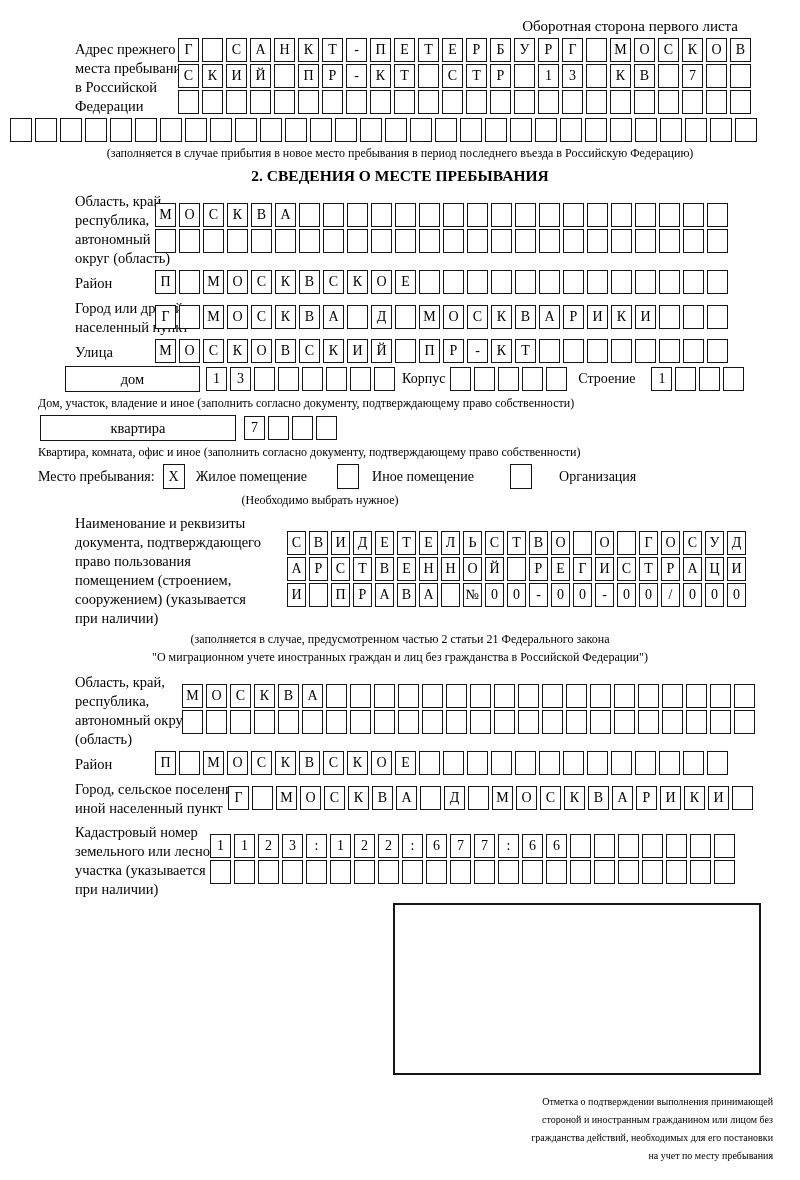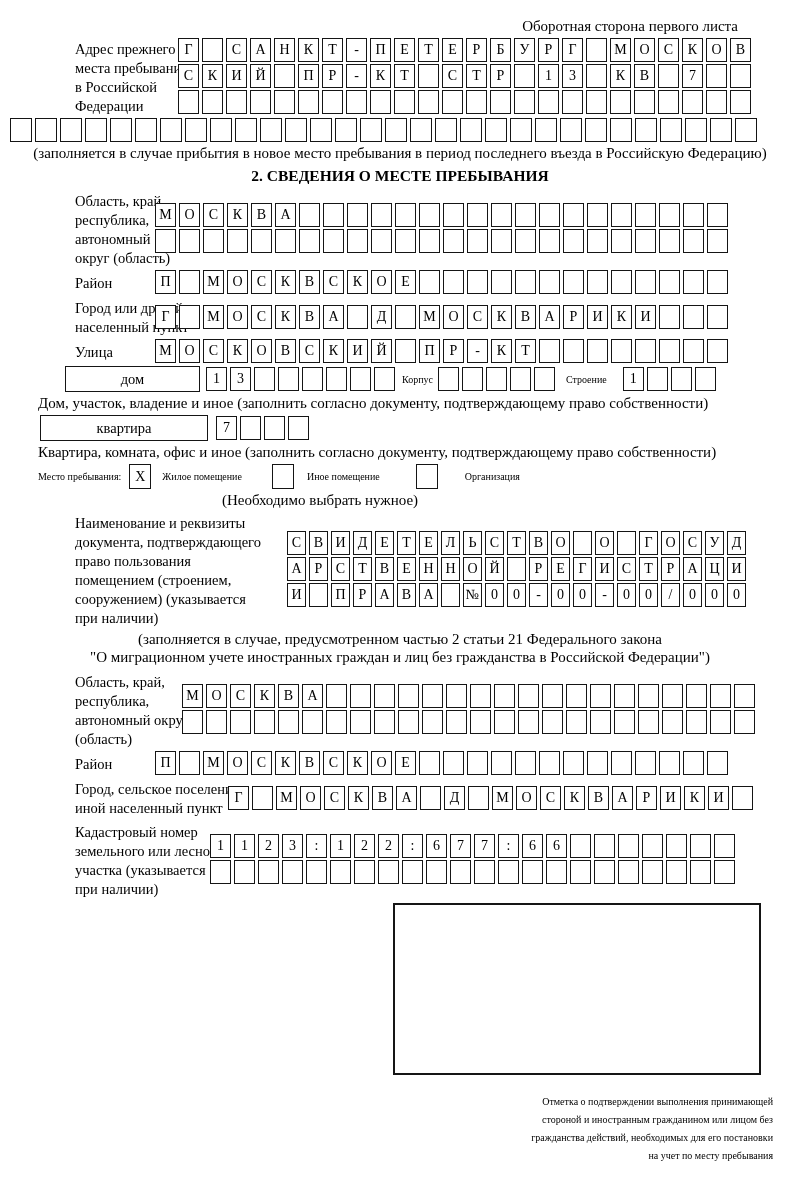--- a/index.html
+++ b/index.html
@@ -25,32 +25,32 @@
   .cellrow { margin-bottom:2px; }
 
   .frow { display:flex; align-items:center; margin-bottom:2px;font-family:Liberation Serif, serif; }
   .flabel {
     font-size:14.5px; line-height:19px; padding-top:3px;
     white-space:nowrap; flex:0 0 auto;
   }
   .pl65 { padding-left:65px; }
   .lw103 { width:103px; } .lw80 { width:80px; }
 
-  .note { font-size:15px; line-height:18px; }
+  .note { font-size:12px; line-height:18px; }
   .center { text-align:center; }
   .pl28 { padding-left:28px; }
 
   .sec-title { text-align:center; font-weight:bold; font-size:15.5px; margin:5px 0 4px 0; }
 
   .named-box {
     border:1.5px solid #151515; height:26px; display:flex;
     align-items:center; justify-content:center; font-size:14.5px; flex:0 0 auto;
   }
   .house-row, .apt-row, .place-row { display:flex; align-items:center; margin:3px 0 2px 0; }
-  .inline-label { font-size:10px; white-space:nowrap; }
+  .inline-label { font-size:14px; white-space:nowrap; }
 
   .check-cell { width:22px; height:25px; }
 
   .stamp-wrap { margin-left:383px; margin-top:4px; width:380px; }
   .stamp-box { width:368px; height:172px; border:2px solid #151515; }
   .stamp-caption { width:380px; text-align:right; font-size:10px; line-height:18px; margin-top:18px; }
 
   .mt2{margin-top:2px;} .mt4{margin-top:4px;}
 </style>
 </head>
@@ -351,21 +351,21 @@
     <div class="cells">
         <span class="cell">1</span>
         <span class="cell"></span>
         <span class="cell"></span>
         <span class="cell"></span>
       </div>
   </div>
   <div class="note pl28">Дом, участок, владение и иное (заполнить согласно документу, подтверждающему право собственности)</div>
 
   <div class="apt-row">
-    <div class="named-box" style="margin-left:30px;width:168px;">квартира</div>
+    <div class="named-box" style="margin-left:30px;width:196px;">квартира</div>
     <div class="cells" style="margin-left:8px;">
         <span class="cell">7</span>
         <span class="cell"></span>
         <span class="cell"></span>
         <span class="cell"></span>
       </div>
   </div>
   <div class="note pl28">Квартира, комната, офис и иное (заполнить согласно документу, подтверждающему право собственности)</div>
 
   <div class="place-row pl28">

